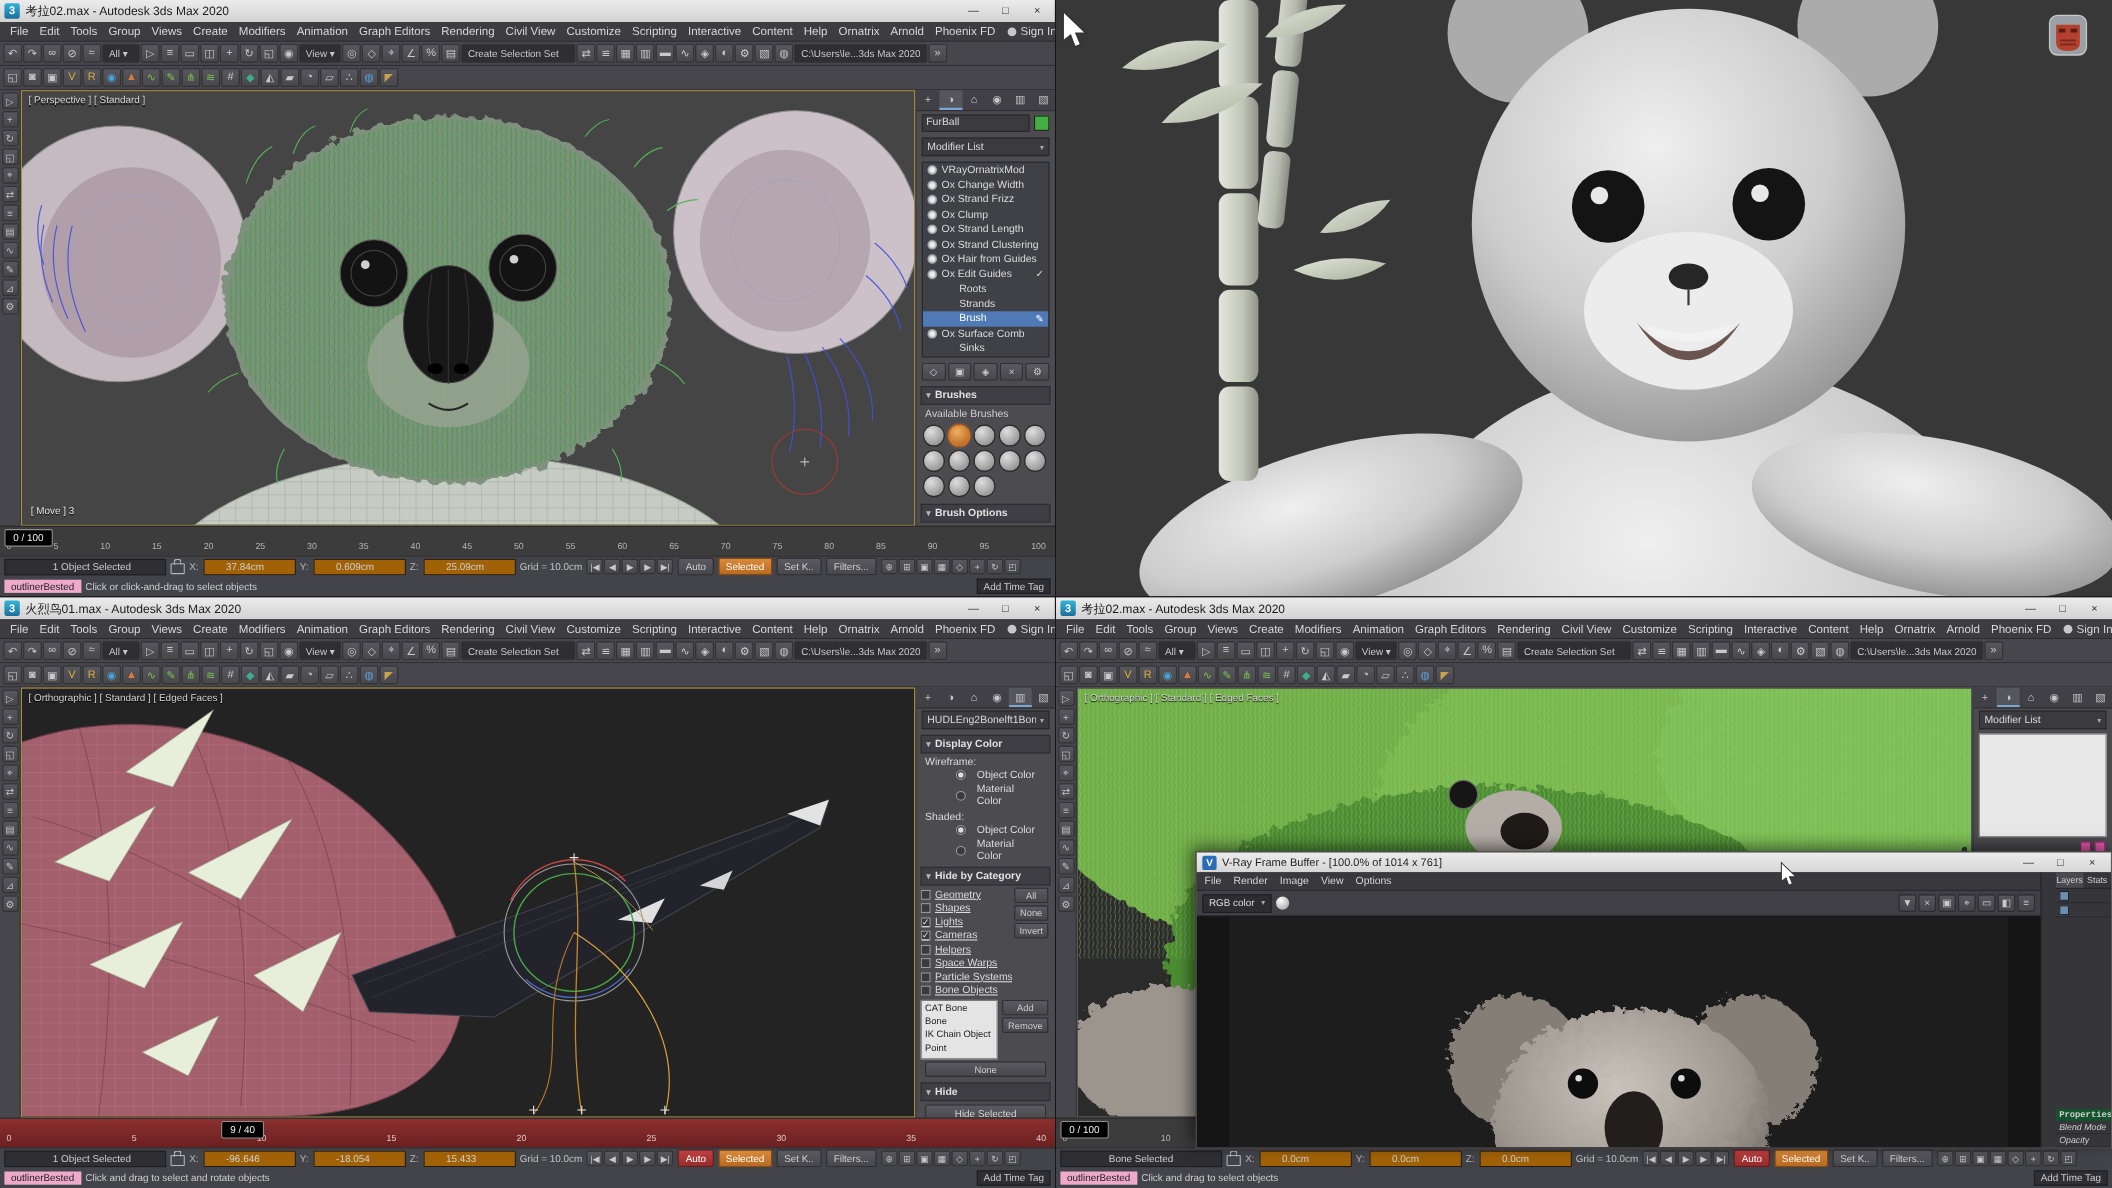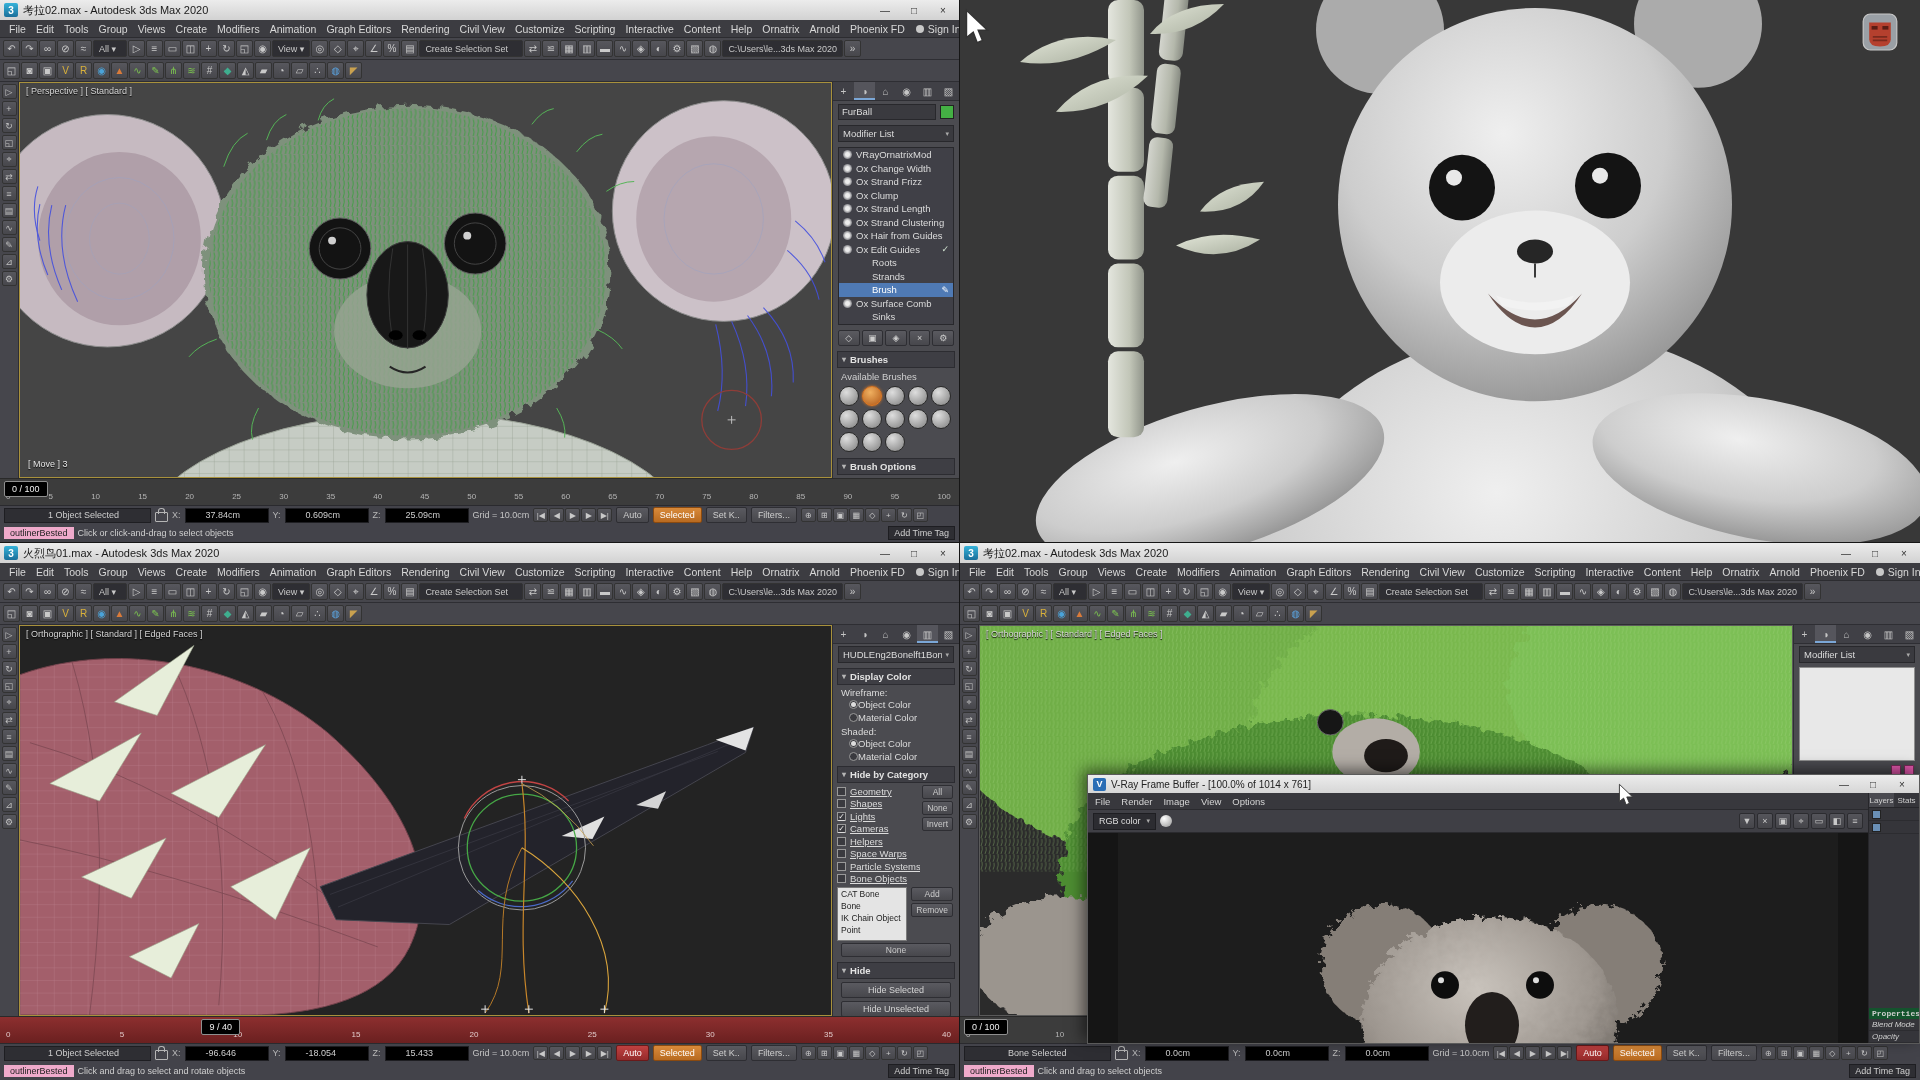--- a/index.html
+++ b/index.html
@@ -65,32 +65,32 @@
   .ticks{position:absolute;left:6px;right:8px;top:13px;display:flex;justify-content:space-between;font-size:8px;color:#b5b5b5;}
   .timeline.red .ticks{color:#e0c8c8;}
   .tslider{position:absolute;top:2px;height:14px;background:#000000;border:1px solid #8f8f8f;color:#f0f0f0;font-size:9px;display:flex;align-items:center;padding:0 7px;border-radius:2px;z-index:2;white-space:nowrap;}
   .statusbar{flex:none;height:36px;background:#43434a;border-top:1px solid #2a2a2e;display:flex;flex-direction:column;font-size:9px;color:#cfcfcf;}
   .srow{flex:1;display:flex;align-items:center;gap:4px;padding:0 4px;min-width:0;overflow:hidden;}
   .sbox{background:#2e2e33;border:1px solid #1e1e22;padding:0 6px;height:13px;display:flex;align-items:center;white-space:nowrap;}
   .selbox{min-width:96px;padding-left:43px;}
   .lock{width:11px;height:8px;border:1px solid #b5b5b5;border-radius:1px;position:relative;margin-top:3px;flex:none;}
   .lock::before{content:"";position:absolute;top:-5px;left:2px;width:5px;height:5px;border:1px solid #b5b5b5;border-bottom:none;border-radius:3px 3px 0 0;}
   .clab{color:#b8b8b8;white-space:nowrap;}
-  .cfield{background:#000000;border:1px solid #1e1e22;padding:0 20px;height:13px;min-width:42px;display:flex;align-items:center;white-space:nowrap;}
+  .cfield{background:#a16207;border:1px solid #1e1e22;padding:0 20px;height:13px;min-width:42px;display:flex;align-items:center;white-space:nowrap;}
   .gridl{white-space:nowrap;color:#c5c5c5;}
   .pbgroup,.navgroup{display:flex;gap:1px;}
   .pbi{height:14px;min-width:15px;box-sizing:border-box;display:flex;align-items:center;justify-content:center;background:linear-gradient(#57575d,#47474c);border:1px solid #333;border-radius:2px;font-size:8px;color:#c9c9c9;padding:0 1px;white-space:nowrap;}
   .btn{background:linear-gradient(#5a5a60,#47474c);border:1px solid #2e2e33;padding:0 6px;height:14px;display:flex;align-items:center;border-radius:2px;white-space:nowrap;}
   .btn.orange{background:linear-gradient(#d98a3a,#b86a20);color:#fff;border-color:#8a4a10;}
   .btn.red{background:linear-gradient(#c04040,#952b2b);color:#fff;border-color:#6a1a1a;}
   .mxs{background:#efaacb;color:#222;padding:0 6px;height:12px;display:flex;align-items:center;font-size:9px;white-space:nowrap;}
   .prompt{white-space:nowrap;overflow:hidden;}
   .ttag{background:#2e2e33;border:1px solid #1e1e22;padding:0 5px;height:12px;display:flex;align-items:center;margin-left:auto;white-space:nowrap;}
   .radlbl{padding:2px 8px 0;flex:none;}
-  .radrow{display:flex;gap:0;align-items:center;padding:1px 16px;flex:none;}
+  .radrow{display:flex;gap:10px;align-items:center;padding:1px 16px;flex:none;margin-left:20px;}
   .radio{width:9px;height:9px;border-radius:50%;border:1px solid #999;background:#3a3a3f;position:relative;flex:none;box-sizing:border-box;}
   .radio.on::after{content:"";position:absolute;left:1px;top:1px;right:1px;bottom:1px;background:#ddd;border-radius:50%;}
   .hidecat{display:flex;padding:2px 4px;flex:none;}
   .catcol{flex:1;min-width:0;text-decoration:underline;}
   .catrow{display:flex;gap:4px;align-items:center;height:12.5px;white-space:nowrap;overflow:hidden;}
   .check{width:9px;height:9px;border:1px solid #999;background:#3a3a3f;display:flex;align-items:center;justify-content:center;font-size:8px;color:#eee;flex:none;box-sizing:border-box;}
   .check.checked::after{content:"✓";}
   .minicol{display:flex;flex-direction:column;gap:2px;padding:0 2px;flex:none;}
   .mbtn{background:linear-gradient(#5a5a60,#47474c);border:1px solid #2e2e33;border-radius:2px;font-size:8.5px;color:#ccc;padding:1px 4px;text-align:center;white-space:nowrap;}
   .mbtn.wide{margin:2px 8px;display:block;flex:none;}
@@ -108,21 +108,21 @@
   .vbody{flex:1;display:flex;min-height:0;}
   .vmain{flex:1;display:flex;flex-direction:column;min-width:0;}
   .vmenus{flex:none;height:16px;background:#38383d;border-bottom:1px solid #2a2a2e;display:flex;align-items:center;gap:11px;padding:0 7px;font-size:9.5px;color:#d5d5d5;}
   .vtoolbar{flex:none;height:22px;background:#3f3f45;border-bottom:1px solid #2a2a2e;display:flex;align-items:center;gap:4px;padding:0 5px;font-size:9px;color:#ddd;}
   .vdd{background:#2c2c31;border:1px solid #1e1e22;height:15px;display:flex;align-items:center;gap:6px;padding:0 5px;white-space:nowrap;}
   .vsphere{width:12px;height:12px;border-radius:50%;background:radial-gradient(circle at 35% 30%,#fff,#949494);flex:none;}
   .vspace{flex:1;}
   .vtbi{width:16px;height:16px;box-sizing:border-box;display:flex;align-items:center;justify-content:center;background:linear-gradient(#55555b,#45454a);border:1px solid #2c2c30;border-radius:2px;font-size:9px;color:#c9c9c9;flex:none;}
   .vimage{flex:1;background:#141414;position:relative;overflow:hidden;}
   .vimage svg{position:absolute;left:0;top:0;width:100%;height:100%;}
-  .vstrip{flex:none;width:50px;background:#35353a;border-left:1px solid #26262a;display:flex;flex-direction:column;font-size:8px;color:#cfcfcf;overflow:hidden;}
+  .vstrip{flex:none;width:50px;background:#35353a;border-left:1px solid #26262a;display:flex;flex-direction:column;font-size:8px;color:#cfcfcf;overflow:hidden;padding-left:13px;}
   .vtabs{display:flex;height:14px;border-bottom:1px solid #26262a;flex:none;}
   .vtab{flex:1;display:flex;align-items:center;justify-content:center;white-space:nowrap;overflow:hidden;}
   .vtab.active{background:#4a4a50;}
   .vlayerarea{flex:1;}
   .vlrow{display:flex;align-items:center;gap:3px;height:12px;padding:0 3px;border-bottom:1px solid #2c2c30;}
   .vldot{width:7px;height:7px;background:#6a8fb5;border:1px solid #222;flex:none;}
   .vph{background:#14532d;padding:1px 3px;font-weight:bold;flex:none;white-space:nowrap;overflow:hidden;font-family:Liberation Mono, monospace;}
   .vprow{padding:1px 3px;border-bottom:1px solid #2c2c30;white-space:nowrap;overflow:hidden;flex:none;font-style:italic;}
   .cursor{position:absolute;z-index:20;}
   .trlogo{position:absolute;right:22px;top:12px;width:36px;height:40px;z-index:6;}

